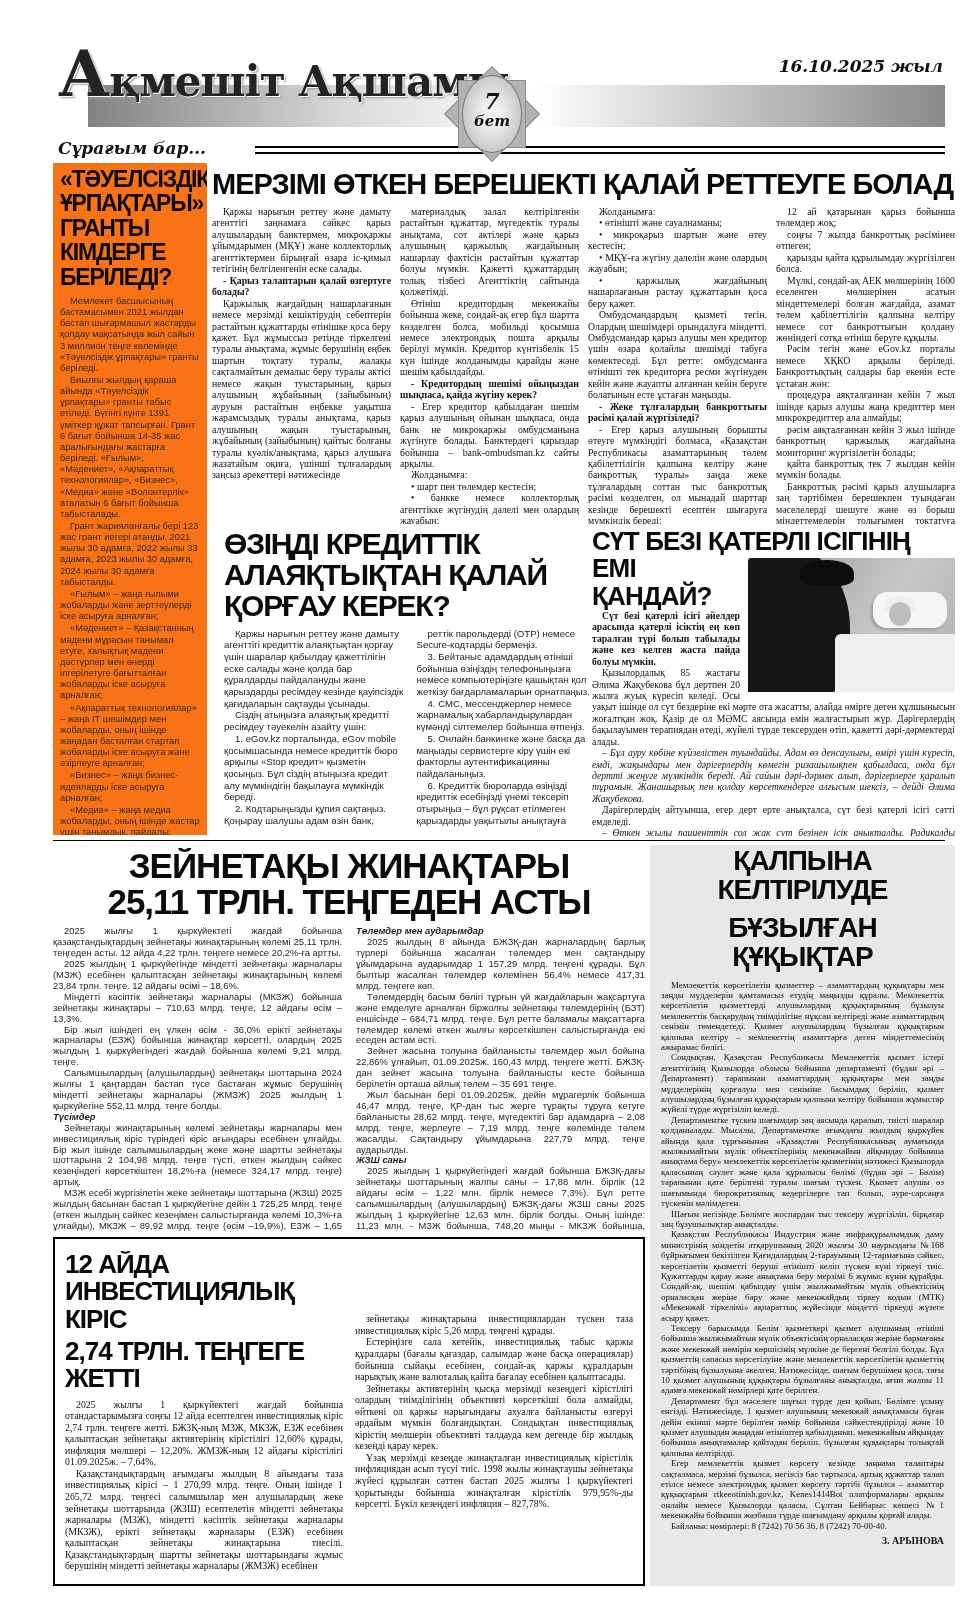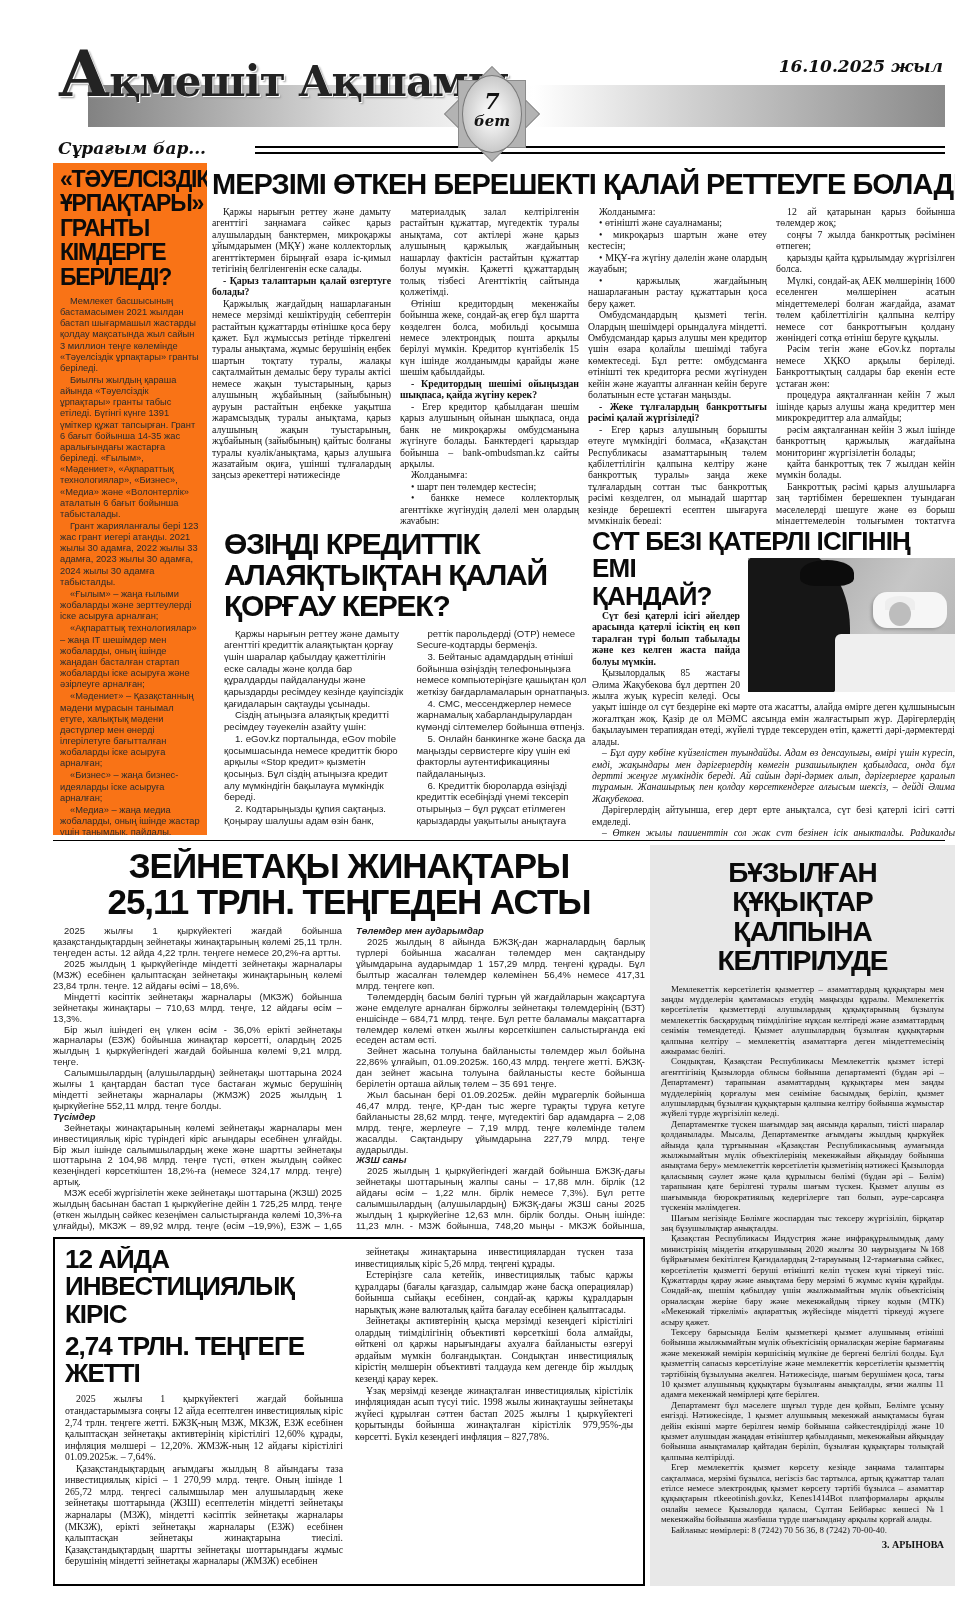--- a/index.html
+++ b/index.html
@@ -70,21 +70,21 @@
   .pension{position:absolute;left:53px;top:848px;width:592px;height:384px;overflow:hidden;}
   .pension .hl{font-size:35px;line-height:1.02;letter-spacing:-1px;text-align:center;}
   .pension .cols{margin-top:7px;height:316px;gap:14px;justify-content:center;}
   .pension .cols p{font-family:"Liberation Sans",sans-serif;font-size:9.4px;line-height:1.16;
                    margin:0;text-indent:11px;text-align:justify;color:#1e1e1e;}
   .pension .cols p.head{font-style:italic;font-weight:bold;text-indent:0;}
   
   .invest{position:absolute;left:53px;top:1237px;width:592px;height:349px;border:2px solid #000;
           padding:7px 10px;box-sizing:border-box;overflow:hidden;}
   .invest .hl{font-size:26px;line-height:1.05;letter-spacing:-1px;margin-bottom:5px;}
-  .invest .cols{gap:12px;height:100%;}
+  .invest .cols{gap:12px;height:100%;align-items:center;}
   .invest .cols p{font-size:9.8px;line-height:1.18;margin:0;text-indent:11px;text-align:justify;}
   
   .rights{position:absolute;left:650px;top:845px;width:305px;height:741px;background:#e8e8e8;
           padding:9px 11px;box-sizing:border-box;overflow:hidden;}
   .rights .hl{font-size:28px;line-height:1.05;letter-spacing:-1px;text-align:center;margin:4px 0 8px;}
   .rights .body p{font-size:8.9px;line-height:1.17;margin:0;text-indent:10px;text-align:justify;}
   .rights .sig-name{font-weight:bold;font-size:10px;text-align:right;margin-top:4px;}
   .b{font-weight:bold;} .i{font-style:italic;}
 </style>
 </head>
@@ -106,22 +106,22 @@
   <div class="rubric">Сұрағым бар...</div>
   <div class="rule2"></div>
 
   <div class="grant">
     <div class="hl">«ТӘУЕЛСІЗДІК ҰРПАҚТАРЫ» ГРАНТЫ КІМДЕРГЕ БЕРІЛЕДІ?</div>
     <div class="body">
         <p>Мемлекет басшысының бастамасымен 2021 жылдан бастап шығармашыл жастарды қолдау мақсатында жыл сайын 3 миллион теңге көлемінде «Тәуелсіздік ұрпақтары» гранты беріледі.</p>
         <p>Биылғы жылдың қараша айында «Тәуелсіздік ұрпақтары» гранты табыс етіледі. Бүгінгі күнге 1391 үміткер құжат тапсырған. Грант 6 бағыт бойынша 14-35 жас аралығындағы жастарға беріледі. «Ғылым», «Мәдениет», «Ақпараттық технологиялар», «Бизнес», «Медиа» және «Волонтерлік» аталатын 6 бағыт бойынша табысталады.</p>
         <p>Грант жарияланғалы бері 123 жас грант иегері атанды. 2021 жылы 30 адамға, 2022 жылы 33 адамға, 2023 жылы 30 адамға, 2024 жылы 30 адамға табысталды.</p>
         <p>«Ғылым» – жаңа ғылыми жобаларды және зерттеулерді іске асыруға арналған;</p>
+        <p>«Мәдениет» – Қазақстанның мәдени мұрасын танымал етуге, халықтық мәдени дәстүрлер мен өнерді ілгерілетуге бағытталған жобаларды іске асыруға арналған;</p>
         <p>«Ақпараттық технологиялар» – жаңа IT шешімдер мен жобаларды, оның ішінде жаңадан басталған стартап жобаларды іске асыруға және әзірлеуге арналған;</p>
-        <p>«Мәдениет» – Қазақстанның мәдени мұрасын танымал етуге, халықтық мәдени дәстүрлер мен өнерді ілгерілетуге бағытталған жобаларды іске асыруға арналған;</p>
         <p>«Бизнес» – жаңа бизнес-идеяларды іске асыруға арналған;</p>
         <p>«Медиа» – жаңа медиа жобаларды, оның ішінде жастар үшін танымдық, пайдалы, қызықты контент құру жөніндегі жобаларды іске асыруға арналған;</p>
       </div>
   </div>
 
   <div class="debt">
     <div class="hl">МЕРЗІМІ ӨТКЕН БЕРЕШЕКТІ ҚАЛАЙ РЕТТЕУГЕ БОЛАДЫ?</div>
     <div class="cols">
       <div>
           <p>Қаржы нарығын реттеу және дамыту агенттігі заңнамаға сәйкес қарыз алушылардың банктермен, микроқаржы ұйымдарымен (МҚҰ) және коллекторлық агенттіктермен бірыңғай өзара іс-қимыл тетігінің белгіленгенін еске салады.</p>
@@ -241,22 +241,22 @@
       <div>
           <p>зейнетақы жинақтарына инвестициялардан түскен таза инвестициялық кіріс 5,26 млрд. теңгені құрады.</p>
           <p>Естеріңізге сала кетейік, инвестициялық табыс қаржы құралдары (бағалы қағаздар, салымдар және басқа операциялар) бойынша сыйақы есебінен, сондай-ақ қаржы құралдарын нарықтық және валюталық қайта бағалау есебінен қалыптасады.</p>
           <p>Зейнетақы активтерінің қысқа мерзімді кезеңдегі кірістілігі олардың тиімділігінің объективті көрсеткіші бола алмайды, өйткені ол қаржы нарығындағы ахуалға байланысты өзгеруі әрдайым мүмкін болғандықтан. Сондықтан инвестициялық кірістің мөлшерін объективті талдауда кем дегенде бір жылдық кезеңді қарау керек.</p>
           <p>Ұзақ мерзімді кезеңде жинақталған инвестициялық кірістілік инфляциядан асып түсуі тиіс. 1998 жылы жинақтаушы зейнетақы жүйесі құрылған сәттен бастап 2025 жылғы 1 қыркүйектегі қорытынды бойынша жинақталған кірістілік 979,95%-ды көрсетті. Бүкіл кезеңдегі инфляция – 827,78%.</p>
         </div>
     </div>
   </div>
 
   <div class="rights">
+    <div class="hl" style="margin-top:-8px;">ҚАЛПЫНА КЕЛТІРІЛУДЕ</div>
     <div class="hl">БҰЗЫЛҒАН ҚҰҚЫҚТАР</div>
-    <div class="hl" style="margin-top:-8px;">ҚАЛПЫНА КЕЛТІРІЛУДЕ</div>
     <div class="body">
         <p>Мемлекеттік көрсетілетін қызметтер – азаматтардың құқықтары мен заңды мүдделерін қамтамасыз етудің маңызды құралы. Мемлекеттік көрсетілетін қызметтерді алушылардың құқықтарының бұзылуы мемлекеттік басқарудың тиімділігіне нұқсан келтіреді және азаматтардың сенімін төмендетеді. Қызмет алушылардың бұзылған құқықтарын қалпына келтіру – мемлекеттің азаматтарға деген міндеттемесінің ажырамас бөлігі.</p>
         <p>Сондықтан, Қазақстан Республикасы Мемлекеттік қызмет істері агенттігінің Қызылорда облысы бойынша департаменті (бұдан әрі – Департамент) тарапынан азаматтардың құқықтары мен заңды мүдделерінің қорғалуы мен сеніміне басымдық беріліп, қызмет алушылардың бұзылған құқықтарын қалпына келтіру бойынша жұмыстар жүйелі түрде жүргізіліп келеді.</p>
         <p>Департаментке түскен шағымдар заң аясында қаралып, тиісті шаралар қолданылады. Мысалы, Департаментке ағымдағы жылдың қыркүйек айында қала тұрғынынан «Қазақстан Республикасының аумағында жылжымайтын мүлік объектілерінің мекенжайын айқындау бойынша анықтама беру» мемлекеттік көрсетілетін қызметінің нәтижесі Қызылорда қаласының сәулет және қала құрылысы бөлімі (бұдан әрі – Бөлім) тарапынан қате берілгені туралы шағым түскен. Қызмет алушы өз шағымында бюрократиялық кедергілерге тап болып, әуре-сарсаңға түскенін мәлімдеген.</p>
         <p>Шағым негізінде Бөлімге жоспардан тыс тексеру жүргізіліп, бірқатар заң бұзушылықтар анықталды.</p>
         <p>Қазақстан Республикасы Индустрия және инфрақұрылымдық даму министрінің міндетін атқарушының 2020 жылғы 30 наурыздағы №168 бұйрығымен бекітілген Қағидалардың 2-тарауының 12-тармағына сәйкес, көрсетілетін қызметті беруші өтінішті келіп түскен күні тіркеуі тиіс. Құжаттарды қарау және анықтама беру мерзімі 6 жұмыс күнін құрайды. Сондай-ақ, шешім қабылдау үшін жылжымайтын мүлік объектісінің орналасқан жеріне бару және мекенжайдың тіркеу кодын (МТК) «Мекенжай тіркелімі» ақпараттық жүйесінде міндетті тіркеуді жүзеге асыру қажет.</p>
         <p>Тексеру барысында Бөлім қызметкері қызмет алушының өтініші бойынша жылжымайтын мүлік объектісінің орналасқан жеріне бармағаны және мекенжай нөмірін көршісінің мүлкіне де бергені белгілі болды. Бұл қызметтің сапасыз көрсетілуіне және мемлекеттік көрсетілетін қызметтің тәртібінің бұзылуына әкелген. Нәтижесінде, шағым берушімен қоса, тағы 10 қызмет алушының құқықтары бұзылғаны анықталды, яғни жалпы 11 адамға мекенжай нөмірлері қате берілген.</p>
         <p>Департамент бұл мәселеге шұғыл түрде ден қойып, Бөлімге ұсыну енгізді. Нәтижесінде, 1 қызмет алушының мекенжай анықтамасы бұған дейін екінші мәрте берілген нөмір бойынша сәйкестендірілді және 10 қызмет алушыдан жаңадан өтініштер қабылданып, мекенжайын айқындау бойынша анықтамалар қайтадан беріліп, бұзылған құқықтары толықтай қалпына келтірілді.</p>
         <p>Егер мемлекеттік қызмет көрсету кезінде заңнама талаптары сақталмаса, мерзімі бұзылса, негізсіз бас тартылса, артық құжаттар талап етілсе немесе электрондық қызмет көрсету тәртібі бұзылса – азаматтар құқықтарын rtkeeotinish.gov.kz, Kenes1414Bot платформалары арқылы онлайн немесе Қызылорда қаласы, Сұлтан Бейбарыс көшесі №1 мекенжайы бойынша жазбаша түрде шағымдану арқылы қорғай алады.</p>
         <p>Байланыс нөмірлері: 8 (7242) 70 56 36, 8 (7242) 70-00-40.</p>

